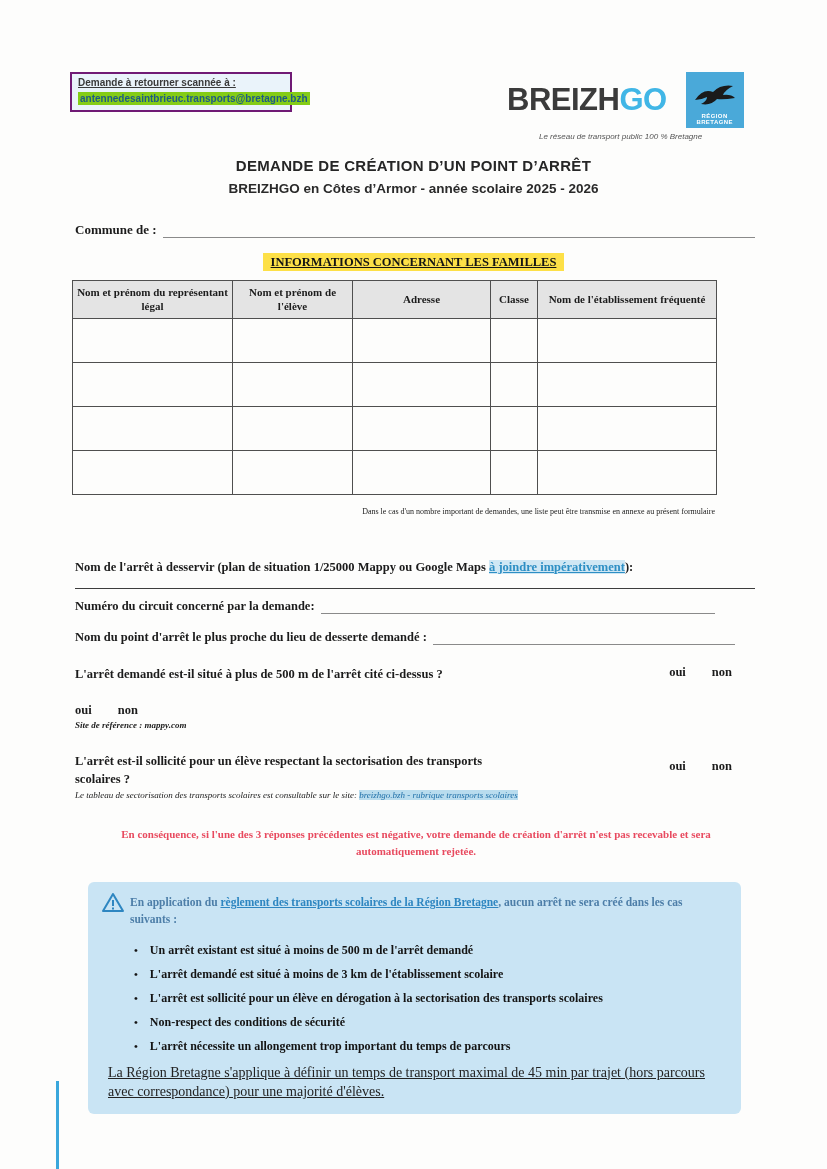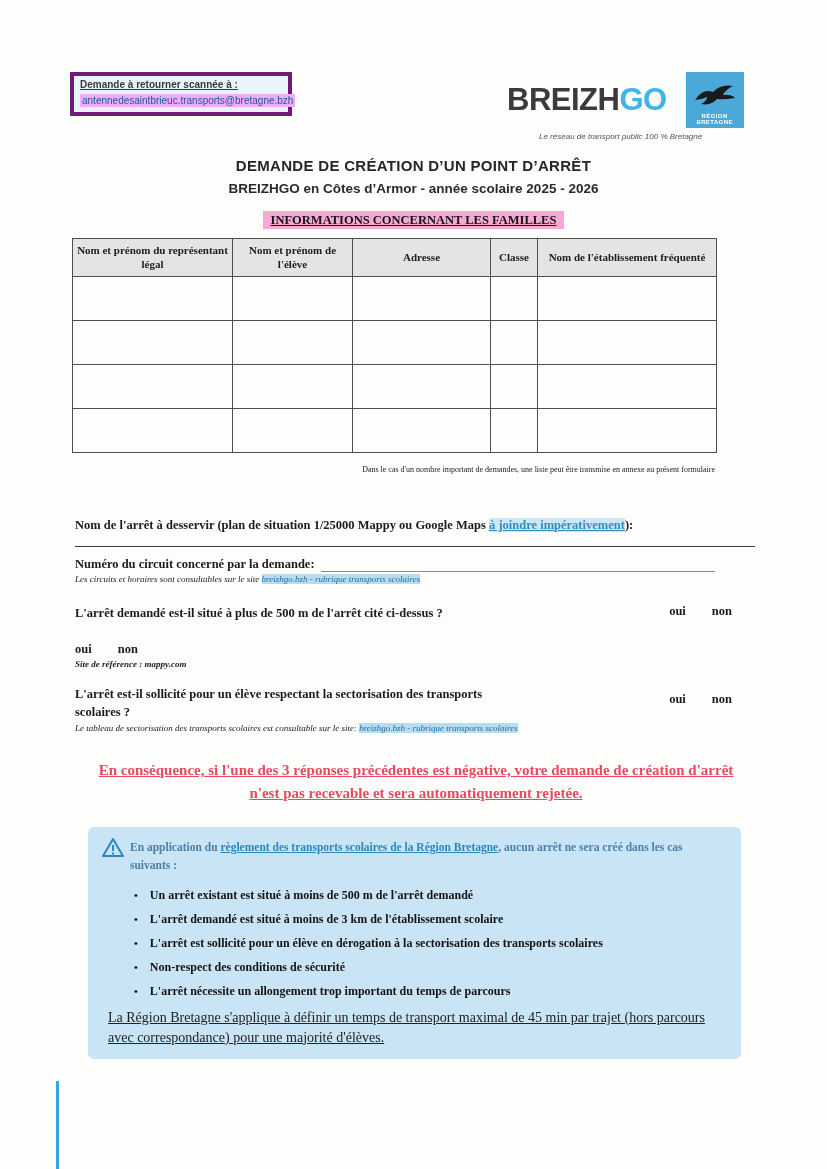--- a/index.html
+++ b/index.html
@@ -4,41 +4,41 @@
 <style>
   * { box-sizing: border-box; margin: 0; padding: 0; }
   html,body { width:827px; }
   body { background:#e9e9e9; }
   .page {
     position:relative; width:827px; height:1169px; background:#fdfdfc;
     font-family:"Liberation Serif", serif; color:#1c1c1c; overflow:hidden;
   }
   
   .top-row { display:flex; justify-content:space-between; align-items:flex-start; padding:72px 80px 0 70px; }
-  .return-box { border:4px solid #701a75; background:#eaf3fa; padding:3px 6px 4px; width:222px; }
+  .return-box { border:2px solid #701a75; background:#eaf3fa; padding:3px 6px 4px; width:222px; }
   .return-line1 { font-family:"Liberation Sans",sans-serif; font-size:10px; font-weight:bold; text-decoration:underline; color:#3a3a3a; }
-  .return-line2 { font-family:"Liberation Sans",sans-serif; font-size:10px; font-weight:normal; color:#1d5a85; background:#f0abfc; display:inline-block; padding:1px 2px; margin-top:1px; }
+  .return-line2 { font-family:"Liberation Sans",sans-serif; font-size:10px; font-weight:bold; color:#1d5a85; background:#84cc16; display:inline-block; padding:1px 2px; margin-top:1px; }
   .logo-block { width:240px; }
   .logo-row { display:flex; align-items:flex-start; gap:19px; }
   .logo-text { font-family:"Liberation Sans",sans-serif; font-weight:bold; font-size:31px; line-height:1; letter-spacing:-0.5px; color:#3b3b3b; padding-top:12px; }
   .logo-text .go { color:#41b6e6; }
   .region-badge { width:58px; height:56px; background:#4aa9d9; position:relative; flex-shrink:0; }
   .region-badge svg { position:absolute; top:8px; left:7px; }
   .region-text { position:absolute; bottom:3px; left:0; right:0; text-align:center; color:#ffffff; font-family:"Liberation Sans",sans-serif; font-size:6px; font-weight:bold; letter-spacing:0.4px; }
   .tagline { font-family:"Liberation Sans",sans-serif; font-style:italic; font-size:8px; color:#555; margin-top:4px; text-align:left;margin-left:32px; }
   
   .title1 { text-align:center; font-family:"Liberation Sans",sans-serif; font-weight:bold; font-size:15px; color:#262626; margin-top:16px; letter-spacing:0.3px; }
   .title2 { text-align:center; font-family:"Liberation Sans",sans-serif; font-weight:bold; font-size:13.5px; color:#2a2a2a; margin-top:7px; }
   
   .commune-row { display:flex; align-items:flex-end; margin:26px 72px 0 75px; }
   .commune-label { font-weight:bold; font-size:13px; white-space:nowrap; }
   .fill-line { flex:1; border-bottom:1px solid #8a8a8a; height:14px; margin-left:6px; }
   
   .section-heading-wrap { text-align:center; margin-top:14px; }
-  .section-heading { background:#f9a8d4; font-weight:bold; font-size:12.5px; text-decoration:underline; padding:2px 8px; color:#141414; }
+  .section-heading { background:#fde047; font-weight:bold; font-size:12.5px; text-decoration:underline; padding:2px 8px; color:#141414; }
   
   .fam-table { border-collapse:collapse; table-layout:fixed; width:644px; margin:10px 0 12px 72px;border-radius:26px; }
   .fam-table th, .fam-table td { border:1px solid #4f4f4f; }
   .fam-table th { background:#e4e4e4; font-weight:bold; font-size:11px; text-align:center; padding:4px 3px; line-height:1.3; }
   .fam-table td { height:44px; background:#fdfdfc; }
   .table-footnote { text-align:right; margin:5px 112px 0 0; font-size:8px; color:#222; }
   
   .arret-line { margin:44px 72px 0 75px; font-weight:bold; font-size:12.5px; }
   .link-blue { color:#2e8fc4; text-decoration:underline; background:#cfe7f4; font-weight:bold; }
   .hr-line { margin:10px 72px 0 75px; border-bottom:1.4px solid #3d3d3d; height:4px; }
@@ -47,21 +47,21 @@
   .small-note { margin:2px 0 0 75px; font-style:italic; font-size:9px; color:#222; }
   .hl-link { color:#1f6fa8; background:#b9dcee; font-style:italic; }
   .nearest-row { display:flex; align-items:flex-end; margin:16px 92px 0 75px; }
   .q-row { display:flex; justify-content:space-between; margin:20px 95px 0 75px; }
   .q-text { font-weight:bold; font-size:12.5px; line-height:1.45; }
   .q-opts { display:flex; gap:26px; font-weight:bold; font-size:12.5px; white-space:nowrap; }
   .q-opts span { cursor:pointer; }
   .opts-bottom { align-self:flex-end; margin-bottom:14px; }
   .q3-text { max-width:450px; }
   
-  .red-warning { margin:26px 85px 16px 90px; text-align:center; color:#e84a5f; font-weight:bold; font-size:15px; text-decoration:underline; line-height:1.55; }
+  .red-warning { margin:26px 85px 16px 90px; text-align:center; color:#e84a5f; font-weight:bold; font-size:11px; line-height:1.55; }
   
   .blue-box { margin:22px 86px 0 88px; background:#c9e4f4; border-radius:6px; padding:12px 16px 12px 14px; }
   .box-intro { position:relative; padding-left:28px; font-weight:bold; font-size:11.5px; line-height:1.5; color:#4d7ea8; }
   .warn-icon { position:absolute; left:0; top:-1px; }
   .intro-link { color:#2e86c1; font-weight:bold; text-decoration:underline; }
   .bullets { list-style:none; margin:14px 0 0 32px; }
   .bullets li { font-weight:bold; font-size:12px; color:#141414; margin-bottom:9px; }
   .bullets li::before { content:"•"; margin-right:12px; font-size:11px; }
   .box-footer { margin-top:6px; font-size:14px; color:#222; line-height:1.4; padding-left:6px;text-decoration:underline; }
   
@@ -87,20 +87,24 @@
           <div class="region-text">RÉGION BRETAGNE</div>
         </div>
       </div>
       <div class="tagline">Le réseau de transport public 100 % Bretagne</div>
     </div>
   </div>
 
   <div class="title1">DEMANDE DE CRÉATION D’UN POINT D’ARRÊT</div>
   <div class="title2">BREIZHGO en Côtes d’Armor - année scolaire 2025 - 2026</div>
 
+  <div class="commune-row">
+    <span class="commune-label">Commune de :</span>
+    <span class="fill-line"></span>
+  </div>
 
   <div class="section-heading-wrap">
     <span class="section-heading">INFORMATIONS CONCERNANT LES FAMILLES</span>
   </div>
 
   <table class="fam-table">
     <colgroup>
         <col style="width:160px">
         <col style="width:120px">
         <col style="width:138px">
@@ -151,42 +155,43 @@
 
   <div class="arret-line">
     <span>Nom de l'arrêt à desservir (plan de situation 1/25000 Mappy ou Google Maps </span><span class="link-blue">à joindre impérativement</span><span>):</span>
   </div>
   <div class="hr-line"></div>
 
   <div class="circuit-row">
     <span class="bold-label">Numéro du circuit concerné par la demande:</span>
     <span class="fill-line"></span>
   </div>
-  <div class="small-note">
-    <span>Les circuits et horaires sont consultables sur le site </span><span class="hl-link">breizhgo.bzh - rubrique transports scolaires</span>
-  </div>
-
+
+  <div class="nearest-row">
+    <span class="bold-label">Nom du point d'arrêt le plus proche du lieu de desserte demandé :</span>
+    <span class="fill-line"></span>
+  </div>
 
   <div class="q-row">
     <div class="q-text">L'arrêt demandé est-il situé à plus de 500 m de l'arrêt cité ci-dessus ?</div>
     <div class="q-opts">
       <span>oui</span>
       <span>non</span>
     </div>
   </div>
 
   <div class="q-row">
     <div class="q-opts">
       <span>oui</span>
       <span>non</span>
     </div>
   </div>
   <div class="small-note" style="font-weight:bold;">Site de référence : mappy.com</div>
 
-  <div class="q-row" style="margin-top:16px;">
+  <div class="q-row" style="margin-top:22px;">
     <div class="q-text q3-text">L'arrêt est-il sollicité pour un élève respectant la sectorisation des transports scolaires ?</div>
     <div class="q-opts opts-bottom">
       <span>oui</span>
       <span>non</span>
     </div>
   </div>
   <div class="small-note">
     <span>Le tableau de sectorisation des transports scolaires est consultable sur le site: </span><span class="hl-link">breizhgo.bzh - rubrique transports scolaires</span>
   </div>
 

